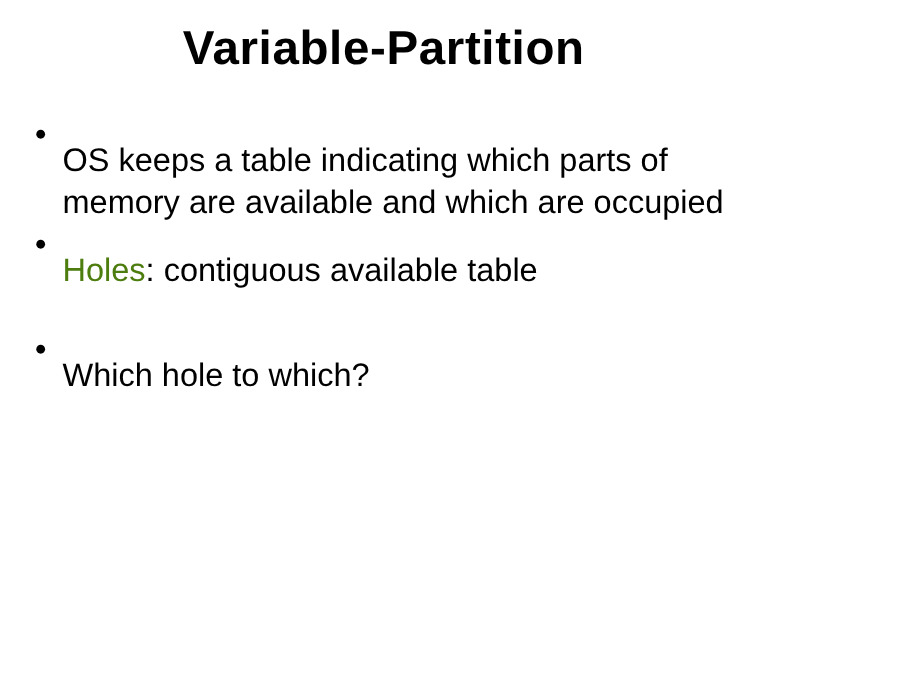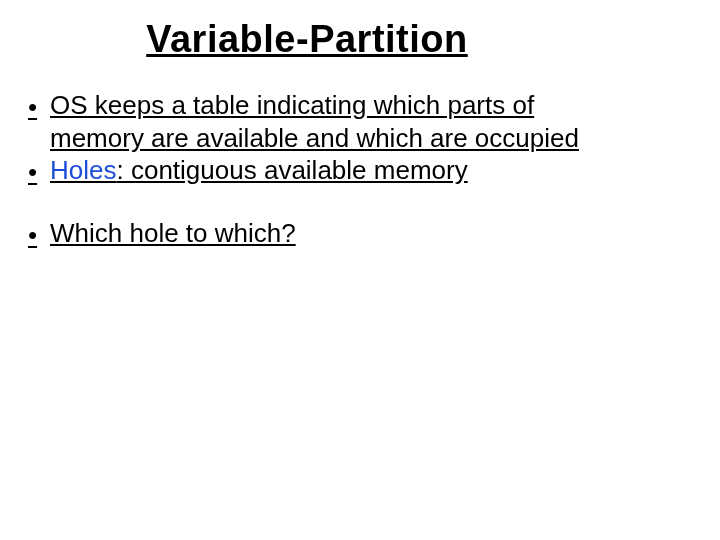--- a/index.html
+++ b/index.html
@@ -10,21 +10,20 @@
     background: #ffffff;
     font-family: Verdana, Geneva, sans-serif;
     color: #000000;
     overflow: hidden;
   }
   .slide {
     width: 614px;
     height: 540px;
     position: relative;
     box-sizing: border-box;
-    text-decoration: underline;
   }
   .title {
     text-align: center;
     font-weight: bold;
     font-size: 38px;
     padding-top: 18px;
     letter-spacing: 0.5px;
   }
   .body {
     padding: 28px 18px 0 28px;
@@ -39,43 +38,44 @@
     align-items: flex-start;
   }
   .dot {
     flex: 0 0 auto;
     width: 22px;
     text-align: left;
     padding-top: 2px;
   }
   .text {
     flex: 1 1 auto;
+    margin-top: 23px;
   }
   .highlight {
-    color: #1d4ed8;
+    color: #4d7c0f;
   }
 </style>
 </head>
 <body>
 
 <div class="slide">
 
   <div class="title">Variable-Partition</div>
 
   <div class="body">
 
     <div class="bullet-group">
       <div class="bullet">
         <span class="dot">•</span>
         <span class="text">OS keeps a table indicating which parts of memory are available and which are occupied</span>
       </div>
       <div class="bullet">
         <span class="dot">•</span>
         <span class="text">
-          <span class="highlight">Holes</span><span>: contiguous available memory</span>
+          <span class="highlight">Holes</span><span>: contiguous available table</span>
         </span>
       </div>
     </div>
 
     <div class="bullet-group">
       <div class="bullet">
         <span class="dot">•</span>
         <span class="text">Which hole to which?</span>
       </div>
     </div>

